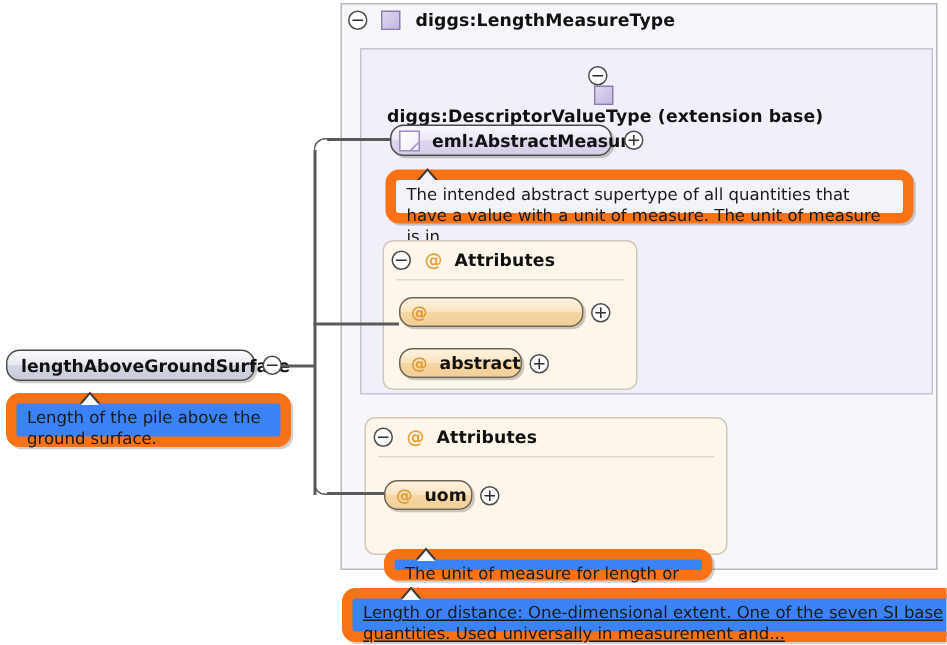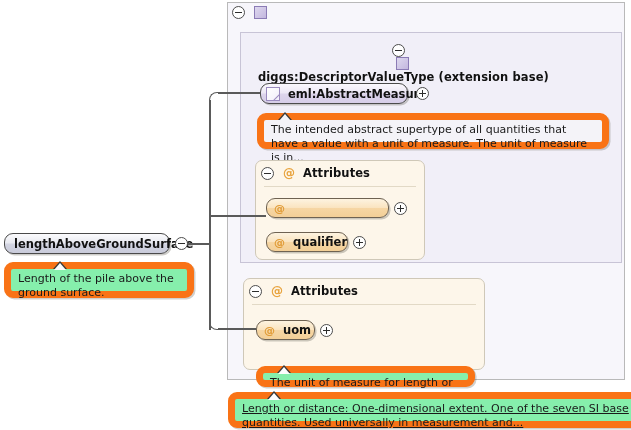--- a/index.html
+++ b/index.html
@@ -221,21 +221,21 @@
     border-bottom: 8px solid #3a3a3a;
   }
   .doc .tail-fill {
     top: -6px;
     border-left: 6px solid transparent;
     border-right: 6px solid transparent;
     border-bottom: 7px solid #f4f3f8;
   }
   .doc-purple { background: #f4f3f8; }
   .doc-purple .tail-fill { border-bottom-color: #f4f3f8; }
-  .doc-white { background: #86efac; }
+  .doc-white { background: #3b82f6; }
   .doc-white .tail-fill { border-bottom-color: #fdfdfd; }
 
   .doc-abstract {
     left: 257px; top: 113px;
     width: 352px; height: 36px;
   }
   .doc-abstract .tail      { left: 14px; }
   .doc-abstract .tail-fill { left: 15px; }
 
   .doc-root {
@@ -274,20 +274,21 @@
 </head>
 <body>
 
 <div id="canvas">
 
   <div class="outer-box"></div>
 
   <div class="hdr hdr-lmt">
     <span class="toggle"></span>
     <span class="type-icon"></span>
+    <span class="lbl">diggs:LengthMeasureType</span>
   </div>
 
   <div class="inner-purple-box"></div>
 
   <div class="hdr hdr-dvt">
     <span class="toggle"></span>
     <span class="type-icon"></span>
     <span class="lbl">diggs:DescriptorValueType (extension base)</span>
   </div>
 
@@ -312,21 +313,21 @@
     <span class="lbl">Attributes</span>
   </div>
 
   <div class="pill pill-attr pill-howdetermined">
     <span class="at">@</span>
   </div>
   <span class="toggle plus toggle-hd"></span>
 
   <div class="pill pill-attr pill-qualifier">
     <span class="at">@</span>
-    <span class="pill-text">qualifier</span>
+    <span class="pill-text">abstract</span>
   </div>
   <span class="toggle plus toggle-ql"></span>
 
   <div class="attr-box lower">
     <span class="attr-box-sep" style="left:8px; top:25px; width:224px;"></span>
   </div>
   <div class="hdr hdr-attr-lower">
     <span class="toggle"></span>
     <span class="at-glyph">@</span>
     <span class="lbl">Attributes</span>

